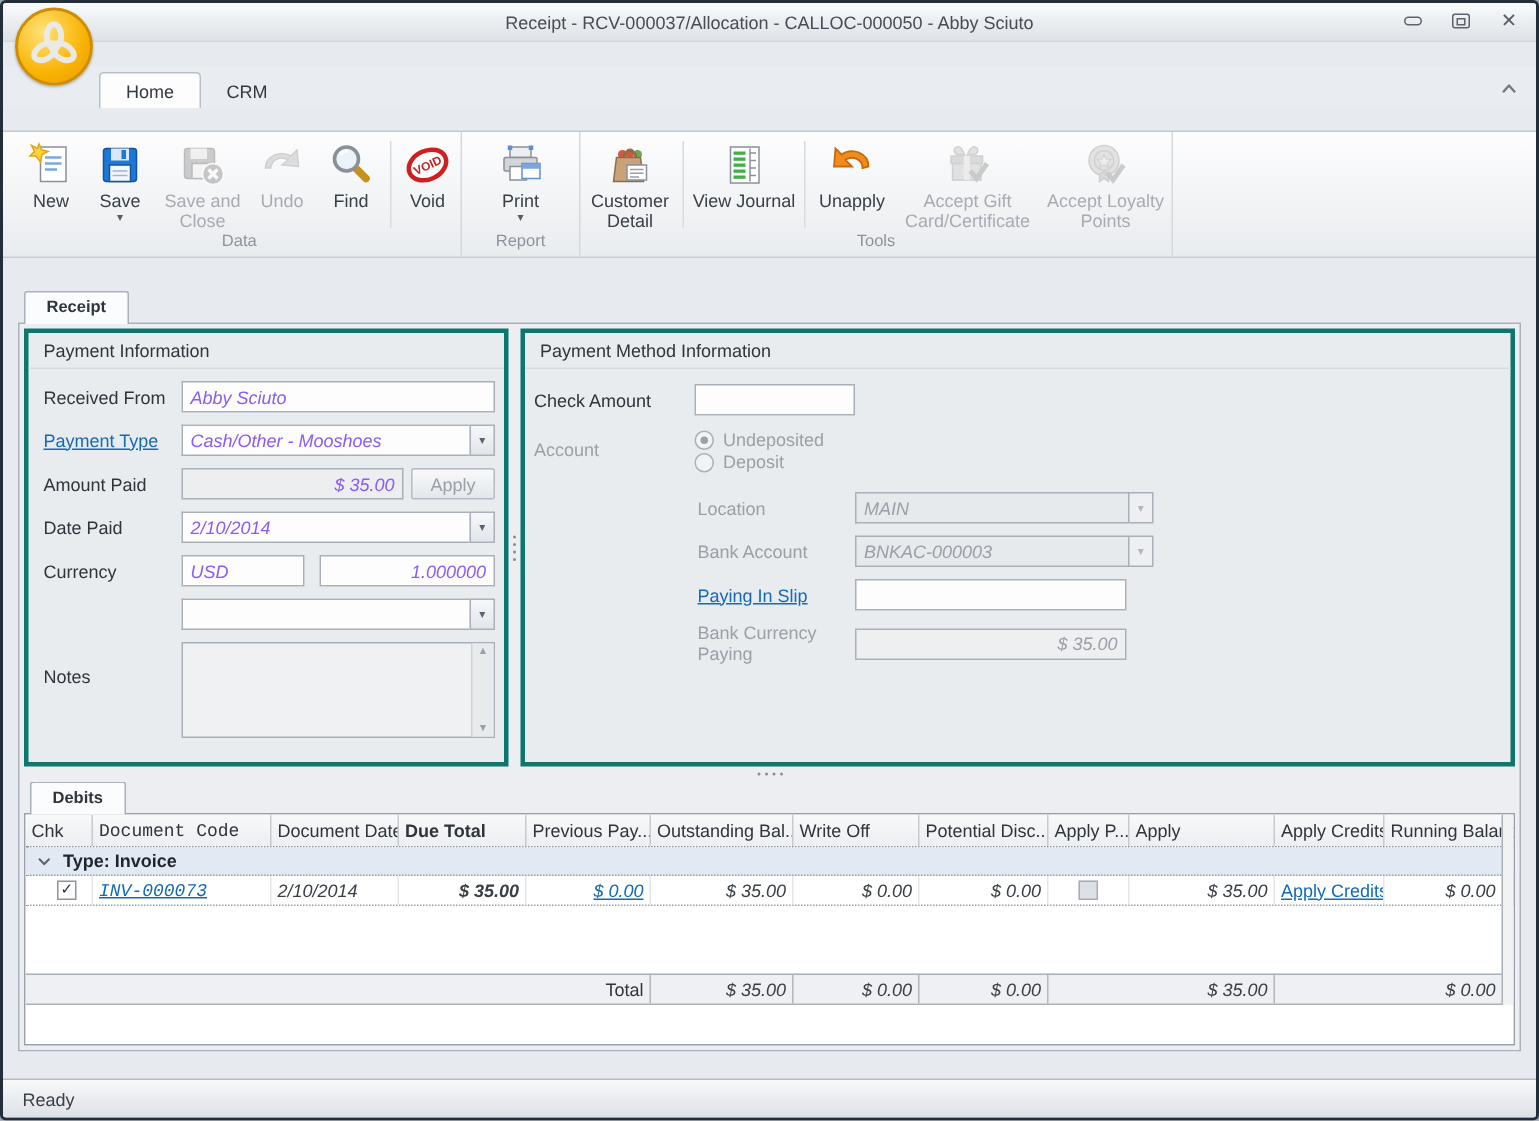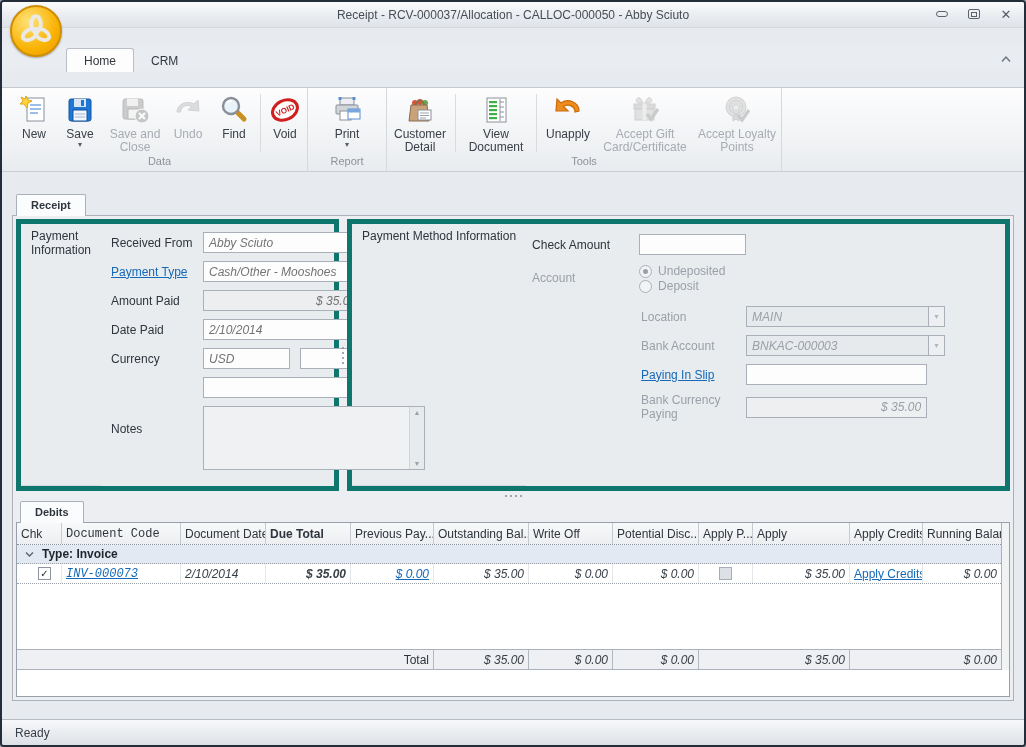--- a/index.html
+++ b/index.html
@@ -74,37 +74,37 @@
     align-self:flex-start; margin-left:4px; padding:4px 14px 5px;
     background:#fbfcfd; border:1px solid #aab1ba; border-bottom:none;
     border-radius:2px 2px 0 0; position:relative; z-index:4; margin-bottom:-1px;
     font-size:11px; color:#2f353d;font-weight:bold;
   }
   .doc-panel {
     flex:1; border:1px solid #aab1ba; background:#eceef1;
     display:flex; flex-direction:column; padding:3px; overflow:hidden;
   }
   .upper { flex:0 0 264px; display:flex; }
-  .groupbox { border:5px solid #0f766e; background:#e9ecef; display:flex; flex-direction:row; }
+  .groupbox { border:3px solid #0f766e; background:#e9ecef; display:flex; flex-direction:column; }
   .gb-head { padding:5px 10px 4px; color:#2f353d; border-bottom:1px solid #d7dbe0; }
   .gb-body { flex:1; padding:8px 6px 8px 4px; }
   .pay-info { width:323px; }
   .pay-method { flex:1; }
 
   .vsplit { width:8px; display:flex; flex-direction:column; align-items:center; justify-content:center; gap:3px; }
   .vsplit i, .hsplit i { width:2px; height:2px; border-radius:50%; background:#868d96; display:block; }
   .hsplit { flex:0 0 10px; display:flex; align-items:center; justify-content:center; gap:3px; }
 
   
   .frow { display:flex; align-items:center; margin-bottom:8px; }
   .flabel { width:92px; flex:0 0 92px; color:#2f353d; }
   .flabel.link, .pm-label.link { color:#1569b8; text-decoration:underline; cursor:pointer; }
   .field {
     height:21px; border:1px solid #a9b0b9; background:#fdfdfe;
-    display:flex; align-items:center; padding:0 5px; font-style:italic; color:#737373;
+    display:flex; align-items:center; padding:0 5px; font-style:italic; color:#8b5cf6;
     overflow:hidden; white-space:nowrap;
   }
   .field.ro { background:#eceef0; }
   .field.num { justify-content:flex-end; }
   .combo { display:flex; height:21px; }
   .combo .field { flex:1; border-right:none; }
   .combo-btn {
     width:17px; height:21px; border:1px solid #a9b0b9;
     background:linear-gradient(#f6f7f9,#e2e6ea); display:flex; align-items:center; justify-content:center;
     font-size:8px; color:#5c636c; cursor:default;
@@ -343,21 +343,21 @@
                 </g>
               <line x1="20" y1="5" x2="20" y2="27" stroke="#8a9099"></line>
               <g stroke="#8a9099">
                   <line x1="20" y1="8" x2="24" y2="8"></line>
                   <line x1="20" y1="13" x2="24" y2="13"></line>
                   <line x1="20" y1="18" x2="24" y2="18"></line>
                   <line x1="20" y1="23" x2="24" y2="23"></line>
                 </g>
             </svg>
           </span>
-          <span class="rlabel">View Document</span>
+          <span class="rlabel">View Journal</span>
         </div>
         <div class="btn-sep"></div>
         <div class="rbtn" style="width:58px">
           <span class="icon32">
             <svg width="32" height="32" viewBox="0 0 32 32">
               <path d="M27 17 C27 8 16 4 9 9 L5 5 L4 17 L16 17 L11.5 12.5 C16.5 9.5 23 12 23 18 Z" fill="#f08c1e" stroke="#c96a0a" stroke-width="1.2"></path>
             </svg>
           </span>
           <span class="rlabel">Unapply</span>
         </div>

